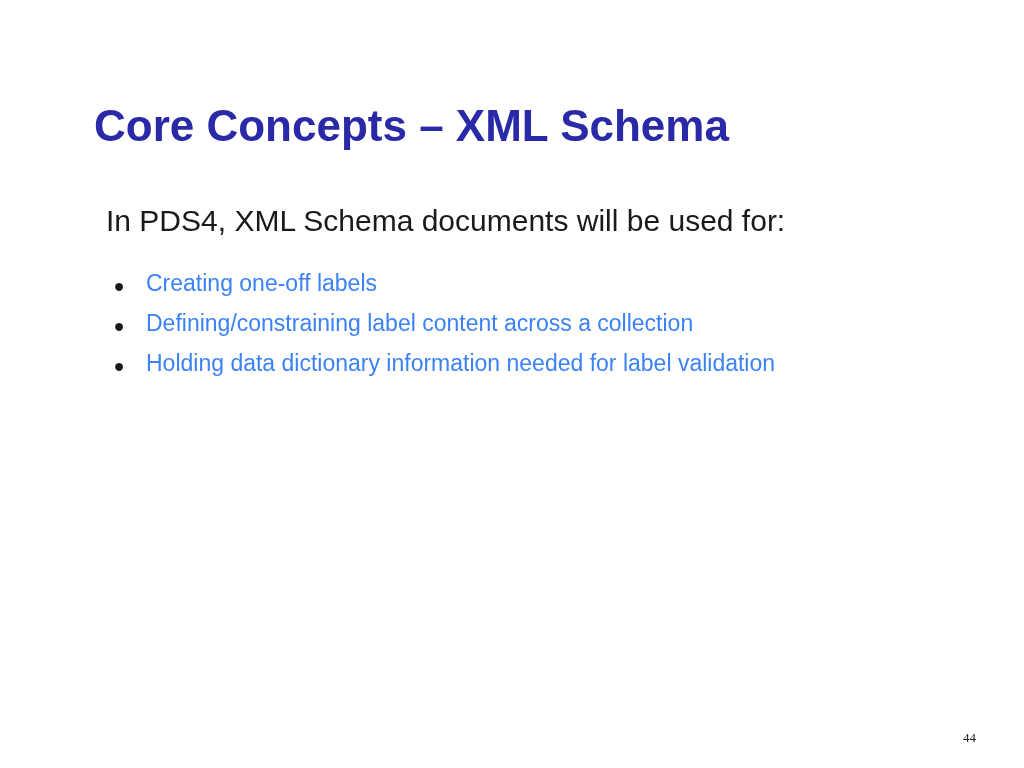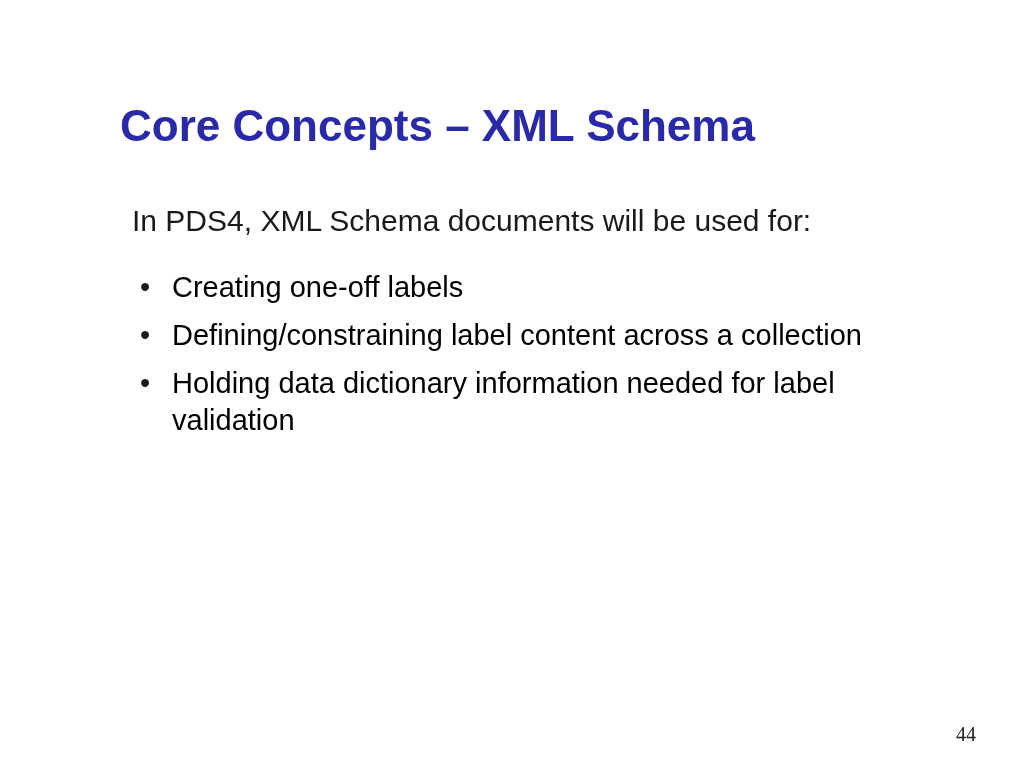--- a/index.html
+++ b/index.html
@@ -11,21 +11,21 @@
       width: 1024px;
       height: 768px;
       background: #ffffff;
       font-family: Verdana, Geneva, sans-serif;
       position: relative;
       overflow: hidden;
     }
     .slide {
       width: 100%;
       height: 100%;
-      padding: 100px 90px 40px 120px;
+      padding: 100px 90px 40px 94px;
       position: relative;
     }
     .title {
       color: #2a2aa8;
       font-size: 44px;
       font-weight: bold;
       margin-bottom: 48px;
       line-height: 1.2;
     }
     .intro {
@@ -33,40 +33,40 @@
       font-size: 30px;
       line-height: 1.35;
       margin-bottom: 28px;
       margin-left: 12px;
     }
     .bullets {
       list-style: none;
       padding-left: 20px;
     }
     .bullets li {
-      color: #000000;
-      font-size: 29px;
+      color: #3b82f6;
+      font-size: 23px;
       line-height: 1.3;
       margin-bottom: 10px;
       position: relative;
       padding-left: 32px;
     }
     .bullets li::before {
       content: "•";
       position: absolute;
       left: 0;
       top: 0;
       font-size: 29px;
       color: #1a1a1a;
     }
     .page-number {
       position: absolute;
       bottom: 22px;
       right: 48px;
-      font-size: 20px;
+      font-size: 13px;
       color: #222;
       font-family: "Times New Roman", serif;
     }
   </style>
 </head>
 <body>
 
 <div class="slide">
   <h1 class="title">Core Concepts – XML Schema</h1>
   <p class="intro">In PDS4, XML Schema documents will be used for:</p>

